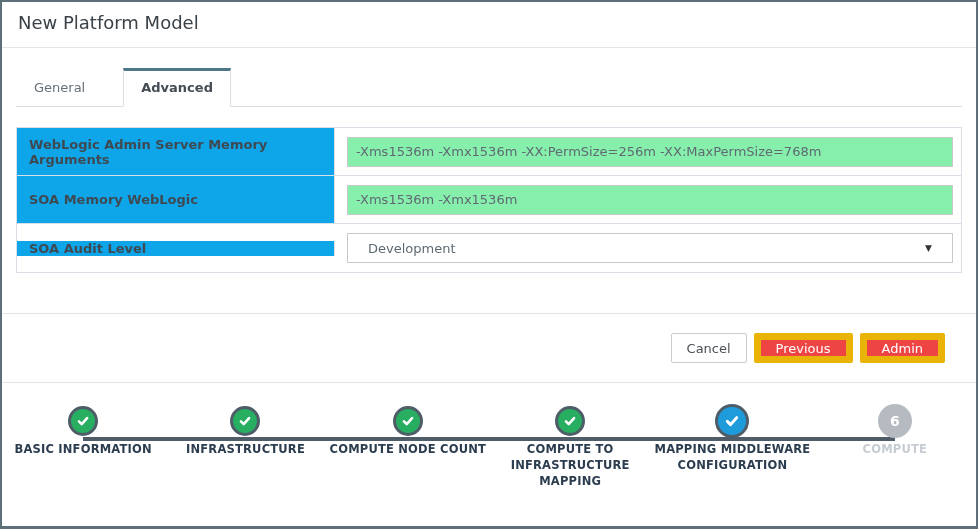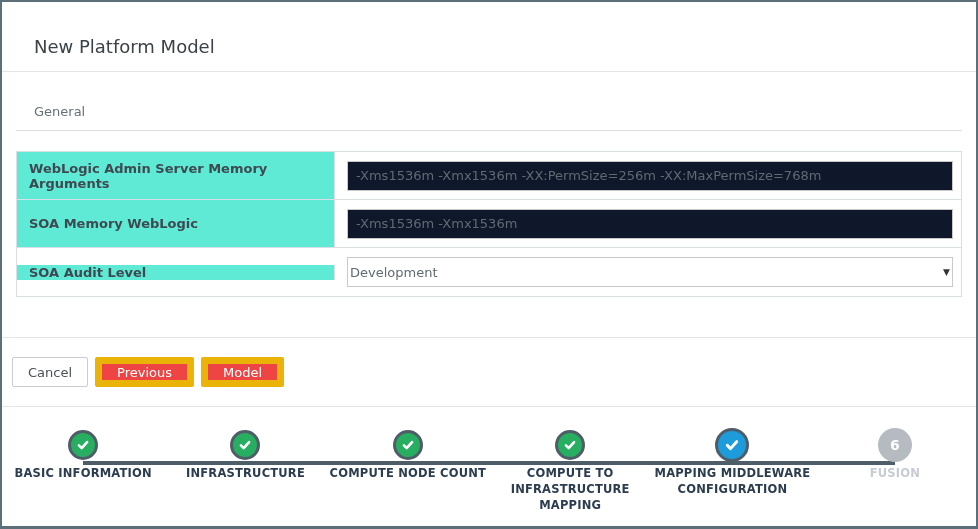--- a/index.html
+++ b/index.html
@@ -6,21 +6,21 @@
   html, body { margin: 0; padding: 0; background: #fff; }
   body { font-family: "DejaVu Sans", "Liberation Sans", sans-serif; }
 
   .window {
     width: 978px; height: 529px;
     border: 2px solid #5d7079; border-bottom-width: 3px;
     background: #fff; position: relative; overflow: hidden;
   }
 
   
-  .header { padding: 10px 32px 14px; border-bottom: 1px solid #e4e4e4; margin-top: 24px; }
+  .header { padding: 10px 16px 14px; border-bottom: 1px solid #e4e4e4; }
   .page-title { margin: 0; font-size: 18px; font-weight: normal; color: #3a4147; }
   .page-subtitle { margin: 10px 0 0; font-size: 13px; color: #828c96; }
 
   
   .tabs-wrap { padding: 20px 14px 0; }
   .tabs { display: flex; border-bottom: 1px solid #ddd; gap: 20px; }
   .tab {
     padding: 11px 17px; font-size: 13px; color: #667077; cursor: pointer;
     border: 1px solid transparent; border-bottom: none;
   }
@@ -28,42 +28,42 @@
     font-weight: bold; color: #454c54; background: #fff;
     border: 1px solid #ddd; border-top: 3px solid #4d7789;
     border-bottom: 1px solid #fff; margin-bottom: -1px; padding-top: 9px;
   }
 
   
   .form-table { margin: 20px 14px 0; border: 1px solid #d9dfe5; }
   .form-row { display: flex; height: 48px; border-bottom: 1px solid #d9dfe5; }
   .form-row:last-child { border-bottom: none; align-items: center; }
   .cell-label {
-    width: 318px; background: #5eead4; border-right: 1px solid #d9dfe5;
+    width: 318px; background: #0ea5e9; border-right: 1px solid #d9dfe5;
     display: flex; align-items: center; padding: 0 12px;
     font-size: 13px; font-weight: bold; color: #3f4952;
   }
   .cell-value { flex: 1; display: flex; align-items: center; padding: 0 8px 0 12px; }
   .text-input {
-    width: 100%; height: 30px; border: 1px solid #c9c9c9; background: #0f172a;
+    width: 100%; height: 30px; border: 1px solid #c9c9c9; background: #86efac;
     padding: 0 8px; font-size: 13px; color: #5f6a72;
     font-family: "DejaVu Sans", "Liberation Sans", sans-serif;
   }
   .select-box {
     width: 100%; height: 30px; border: 1px solid #c9c9c9; background: #fff;
     display: flex; align-items: center; justify-content: space-between;
-    padding: 0 2px; font-size: 13px; color: #5f6a72; cursor: pointer;
+    padding: 0 20px; font-size: 13px; color: #5f6a72; cursor: pointer;
   }
   .caret { font-size: 9px; color: #333; }
 
   
   .mid-divider { margin-top: 40px; border-top: 1px solid #e4e4e4; }
   .footer {
-    display: flex; gap: 7px;
-    padding: 19px 10px; border-bottom: 1px solid #e4e4e4;
+    display: flex; justify-content: flex-end; gap: 7px;
+    padding: 19px 31px; border-bottom: 1px solid #e4e4e4;
   }
   .btn {
     height: 30px; padding: 0 15px; font-size: 13px; border-radius: 2px;
     cursor: pointer; font-family: "DejaVu Sans", "Liberation Sans", sans-serif;
   }
   .btn-default { background: #fff; border: 1px solid #ccc; color: #4a5056; }
   .btn-dark { background: #ef4444; border: 7px solid #eab308; color: #fff; }
 
   
   .stepper { position: relative; padding-top: 18px; }
@@ -96,20 +96,21 @@
 
 <div class="window">
 
   <div class="header">
     <h1 class="page-title">New Platform Model</h1>
   </div>
 
   <div class="tabs-wrap">
     <div class="tabs">
       <div class="tab">General</div>
+      <div class="tab active">Advanced</div>
     </div>
   </div>
 
   <div class="form-table">
     <div class="form-row">
       <div class="cell-label">WebLogic Admin Server Memory Arguments</div>
       <div class="cell-value">
         <input type="text" class="text-input" value="-Xms1536m -Xmx1536m -XX:PermSize=256m -XX:MaxPermSize=768m" style="">
       </div>
     </div>
@@ -127,21 +128,21 @@
           <span class="caret">▼</span>
         </div>
       </div>
     </div>
   </div>
 
   <div class="mid-divider"></div>
   <div class="footer">
     <button class="btn btn-default">Cancel</button>
     <button class="btn btn-dark">Previous</button>
-    <button class="btn btn-dark">Model</button>
+    <button class="btn btn-dark">Admin</button>
   </div>
 
   <div class="stepper">
     <div class="stepper-track"></div>
     <div class="steps">
 
       <div class="step">
         <div class="dot-wrap">
           <div class="dot">
             <svg class="check-svg" width="14" height="14" viewBox="0 0 12 12">
@@ -195,19 +196,19 @@
         </div>
         <div class="step-label">MAPPING MIDDLEWARE CONFIGURATION</div>
       </div>
 
       <div class="step">
         <div class="dot-wrap">
           <div class="dot upcoming">
             <span>6</span>
           </div>
         </div>
-        <div class="step-label muted">FUSION</div>
+        <div class="step-label muted">COMPUTE</div>
       </div>
 
     </div>
   </div>
 
 </div>
 
 </body></html>

